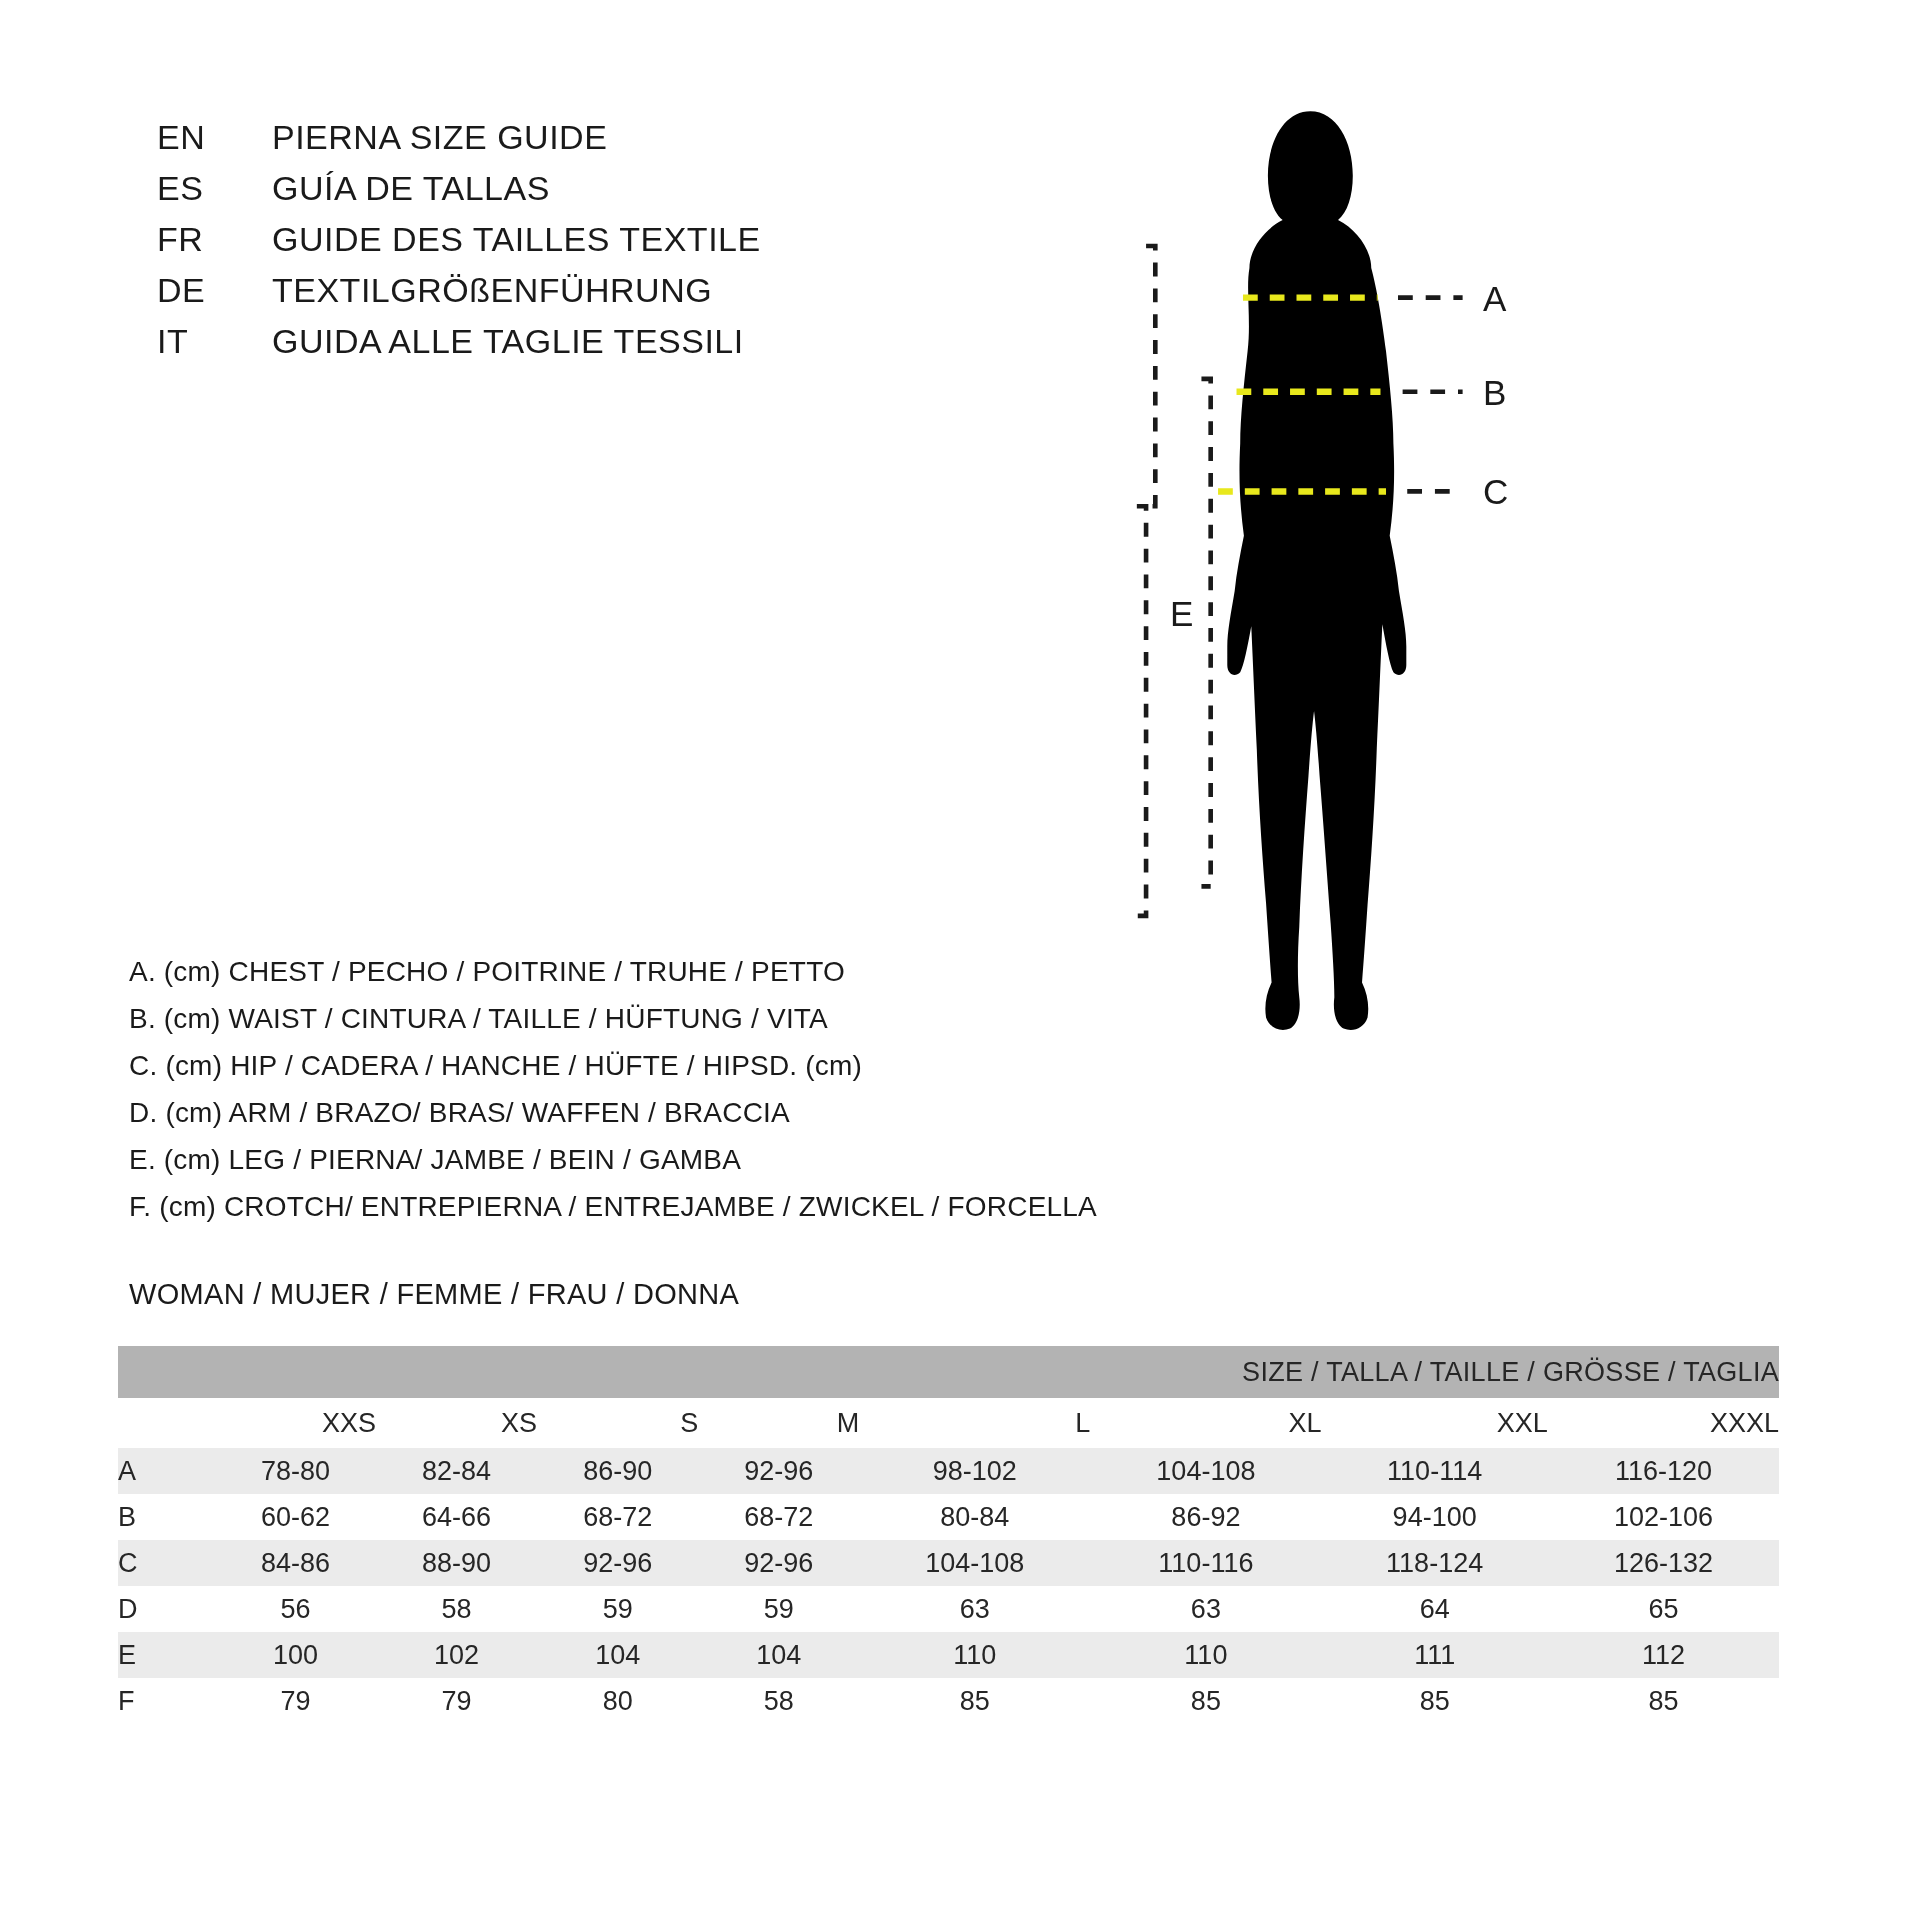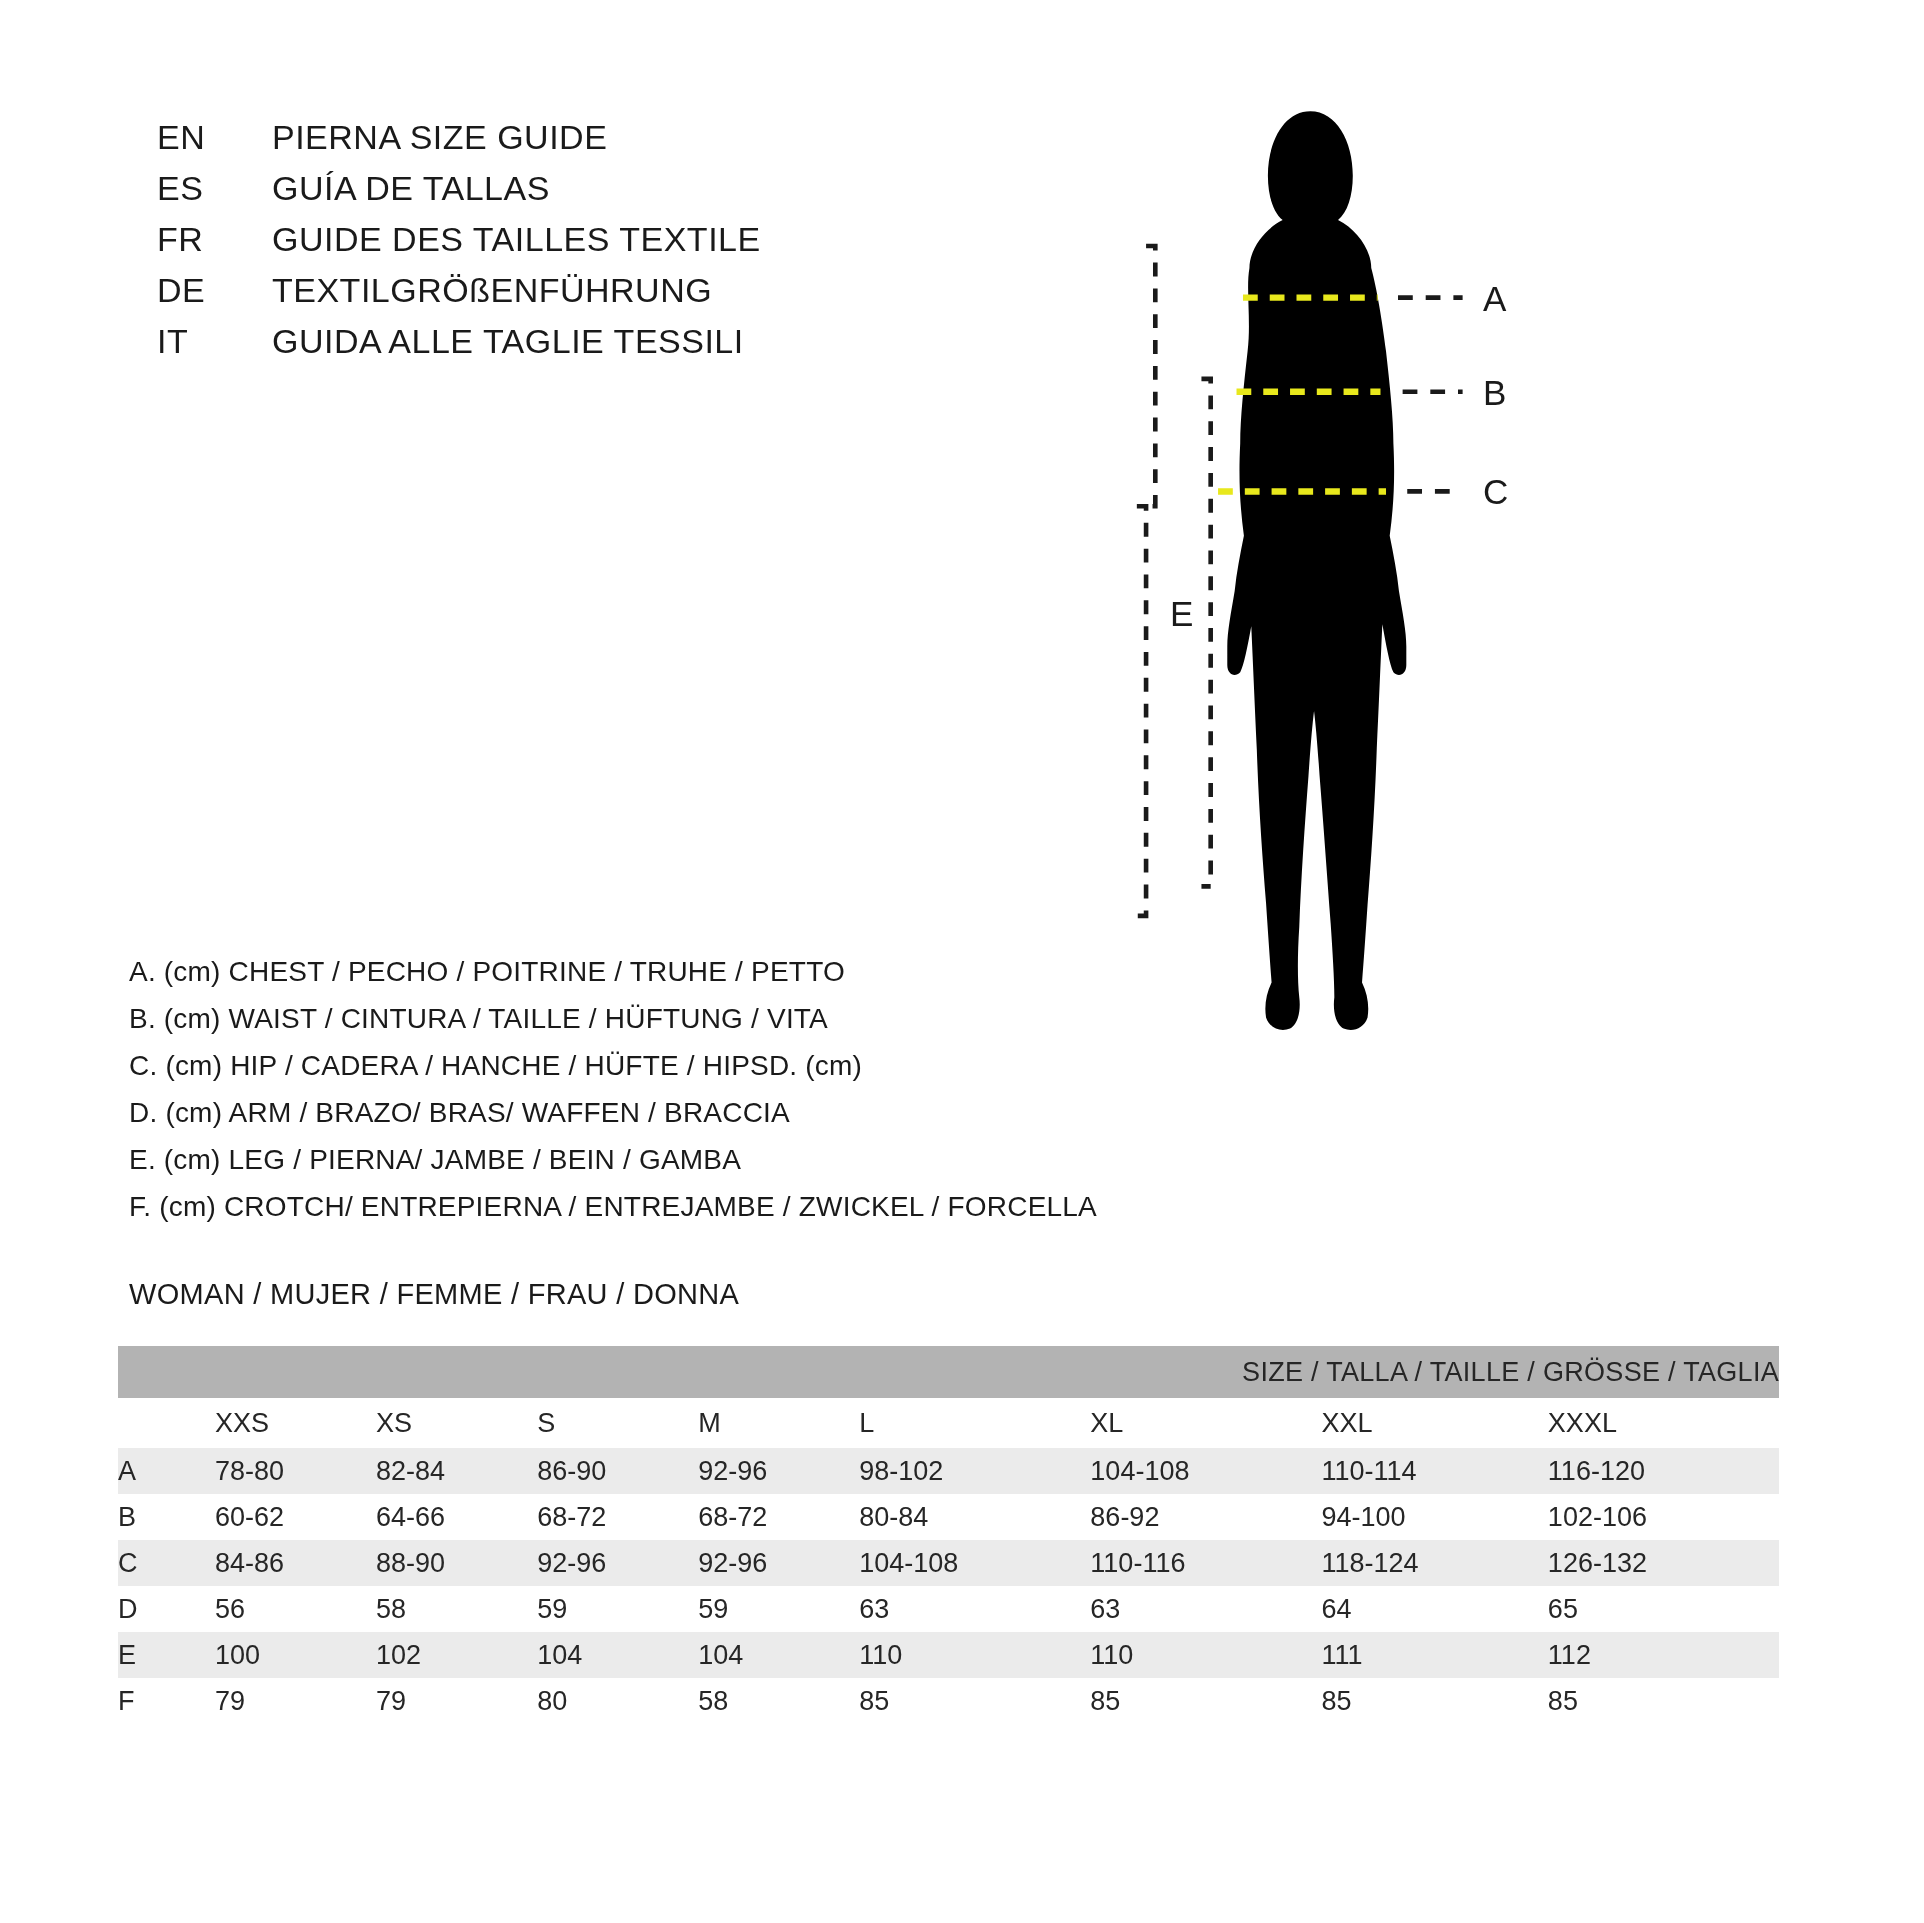--- a/index.html
+++ b/index.html
@@ -76,30 +76,30 @@
     background: #b3b3b3;
     color: #262626;
     height: 52px;
     text-align: right;
     padding-left: 14.8px;
     font-size: 27px;
     letter-spacing: 0.3px;
   }
   .tbl-sizes-row td {
     height: 50px;
-    text-align: left;
+    text-align: right;
     color: #262626;
   }
   .tbl-sizes-row td.rowlabel {
     text-align: left;
     padding-left: 14.8px;
   }
   .data-row td {
     height: 46px;
-    text-align: left;
+    text-align: center;
     color: #262626;
   }
   .data-row td.rowlabel {
     text-align: left;
     padding-left: 14.8px;
     width: 97px;
   }
   .row-shaded td {
     background: #ebebeb;
   }

